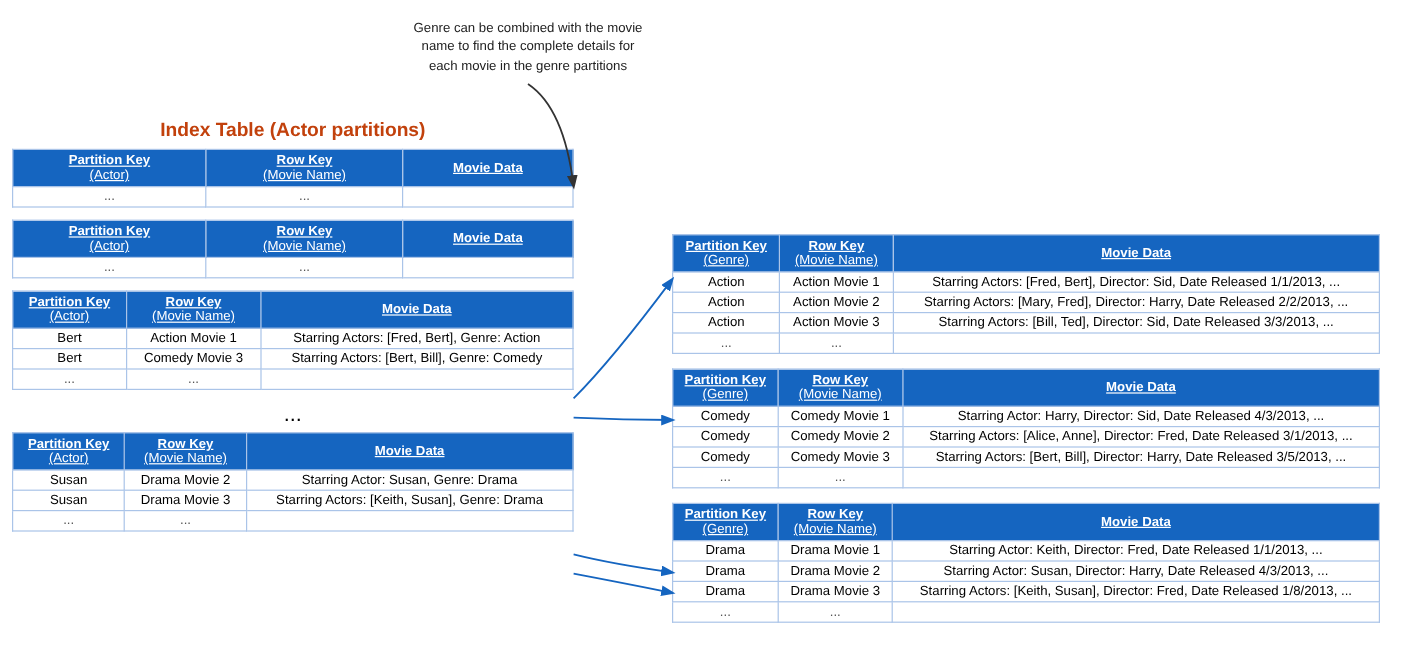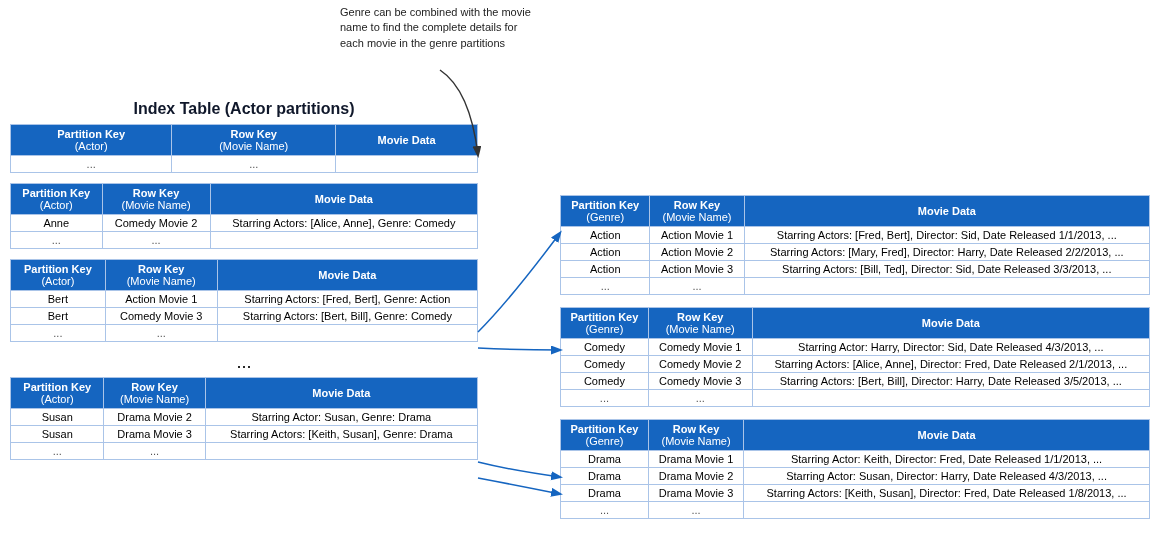--- a/index.html
+++ b/index.html
@@ -7,40 +7,41 @@
       font-family: Arial, sans-serif;
       background: #fff;
       width: 1168px;
       height: 538px;
       overflow: hidden;
       position: relative;
       font-size: 11px;
     }
 
     .section-title {
-      color: #0f172a;
+      color: #c2410c;
       font-size: 16px;
       font-weight: bold;
       text-align: center;
       margin-bottom: 6px;
     }
 
     .table-container {
       border-collapse: collapse;
       width: 100%;
     }
 
     .table-container th {
       background-color: #1565C0;
       color: #fff;
       padding: 3px 6px;
       text-align: center;
       font-size: 11px;
       font-weight: bold;
       border: 1px solid #aac4e8;
+      text-decoration: underline;
     }
 
     .table-container td {
       padding: 2px 6px;
       border: 1px solid #aac4e8;
       text-align: center;
       font-size: 11px;
       background: #fff;
     }
 
@@ -61,23 +62,24 @@
       top: 195px;
     }
 
     .genre-table-wrapper {
       margin-bottom: 12px;
       width: 590px;
     }
 
     .annotation-box {
       position: absolute;
-      top: 5px;
+      top: 17px;
       left: 340px;
       width: 200px;
+      text-align: center;
       font-size: 11px;
       color: #222;
       line-height: 1.4;
     }
 
     .ellipsis-row td {
       color: #555;
       font-style: normal;
     }
 
@@ -124,25 +126,20 @@
   <div class="actor-table-wrapper" style="margin-top:6px;">
     <table class="table-container">
       <thead>
         <tr>
           <th>Partition Key<br><span style="font-weight:normal">(Actor)</span></th>
           <th>Row Key<br><span style="font-weight:normal">(Movie Name)</span></th>
           <th>Movie Data</th>
         </tr>
       </thead>
       <tbody>
-        <tr>
-          <td>Anne</td>
-          <td>Comedy Movie 2</td>
-          <td>Starring Actors: [Alice, Anne], Genre: Comedy</td>
-        </tr>
         <tr class="ellipsis-row">
           <td>...</td>
           <td>...</td>
           <td></td>
         </tr>
       </tbody>
     </table>
   </div>
 
   <div class="actor-table-wrapper" style="margin-top:6px;">
@@ -253,21 +250,21 @@
       </thead>
       <tbody>
         <tr>
           <td>Comedy</td>
           <td>Comedy Movie 1</td>
           <td>Starring Actor: Harry, Director: Sid, Date Released 4/3/2013, ...</td>
         </tr>
         <tr>
           <td>Comedy</td>
           <td>Comedy Movie 2</td>
-          <td>Starring Actors: [Alice, Anne], Director: Fred, Date Released 2/1/2013, ...</td>
+          <td>Starring Actors: [Alice, Anne], Director: Fred, Date Released 3/1/2013, ...</td>
         </tr>
         <tr>
           <td>Comedy</td>
           <td>Comedy Movie 3</td>
           <td>Starring Actors: [Bert, Bill], Director: Harry, Date Released 3/5/2013, ...</td>
         </tr>
         <tr class="ellipsis-row">
           <td>...</td>
           <td>...</td>
           <td></td>

